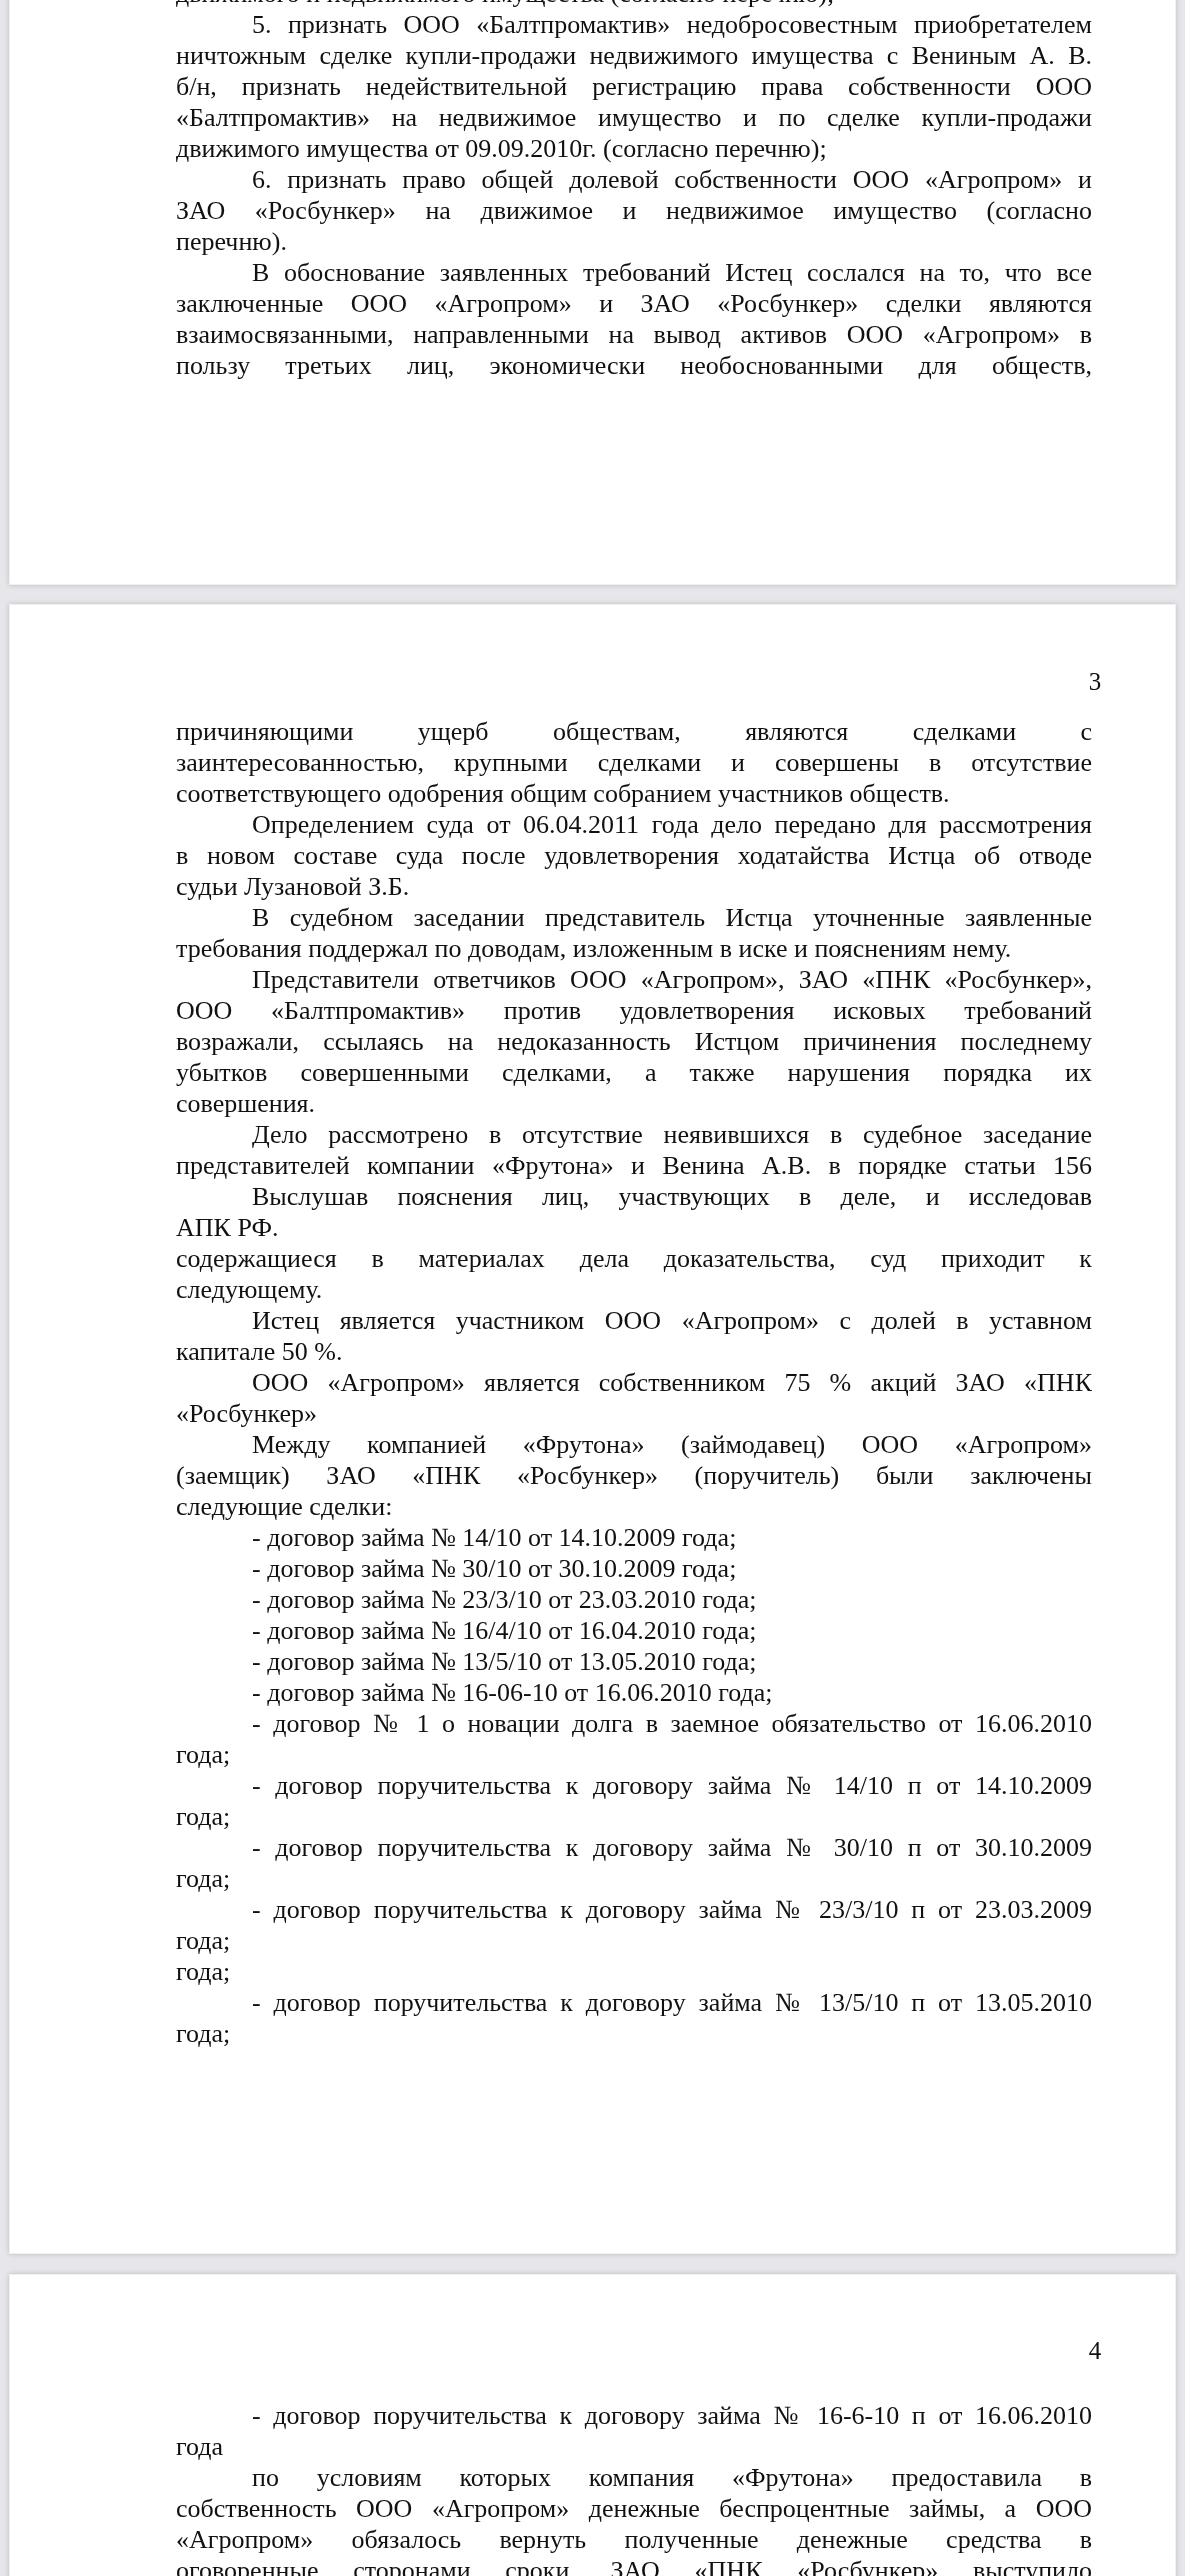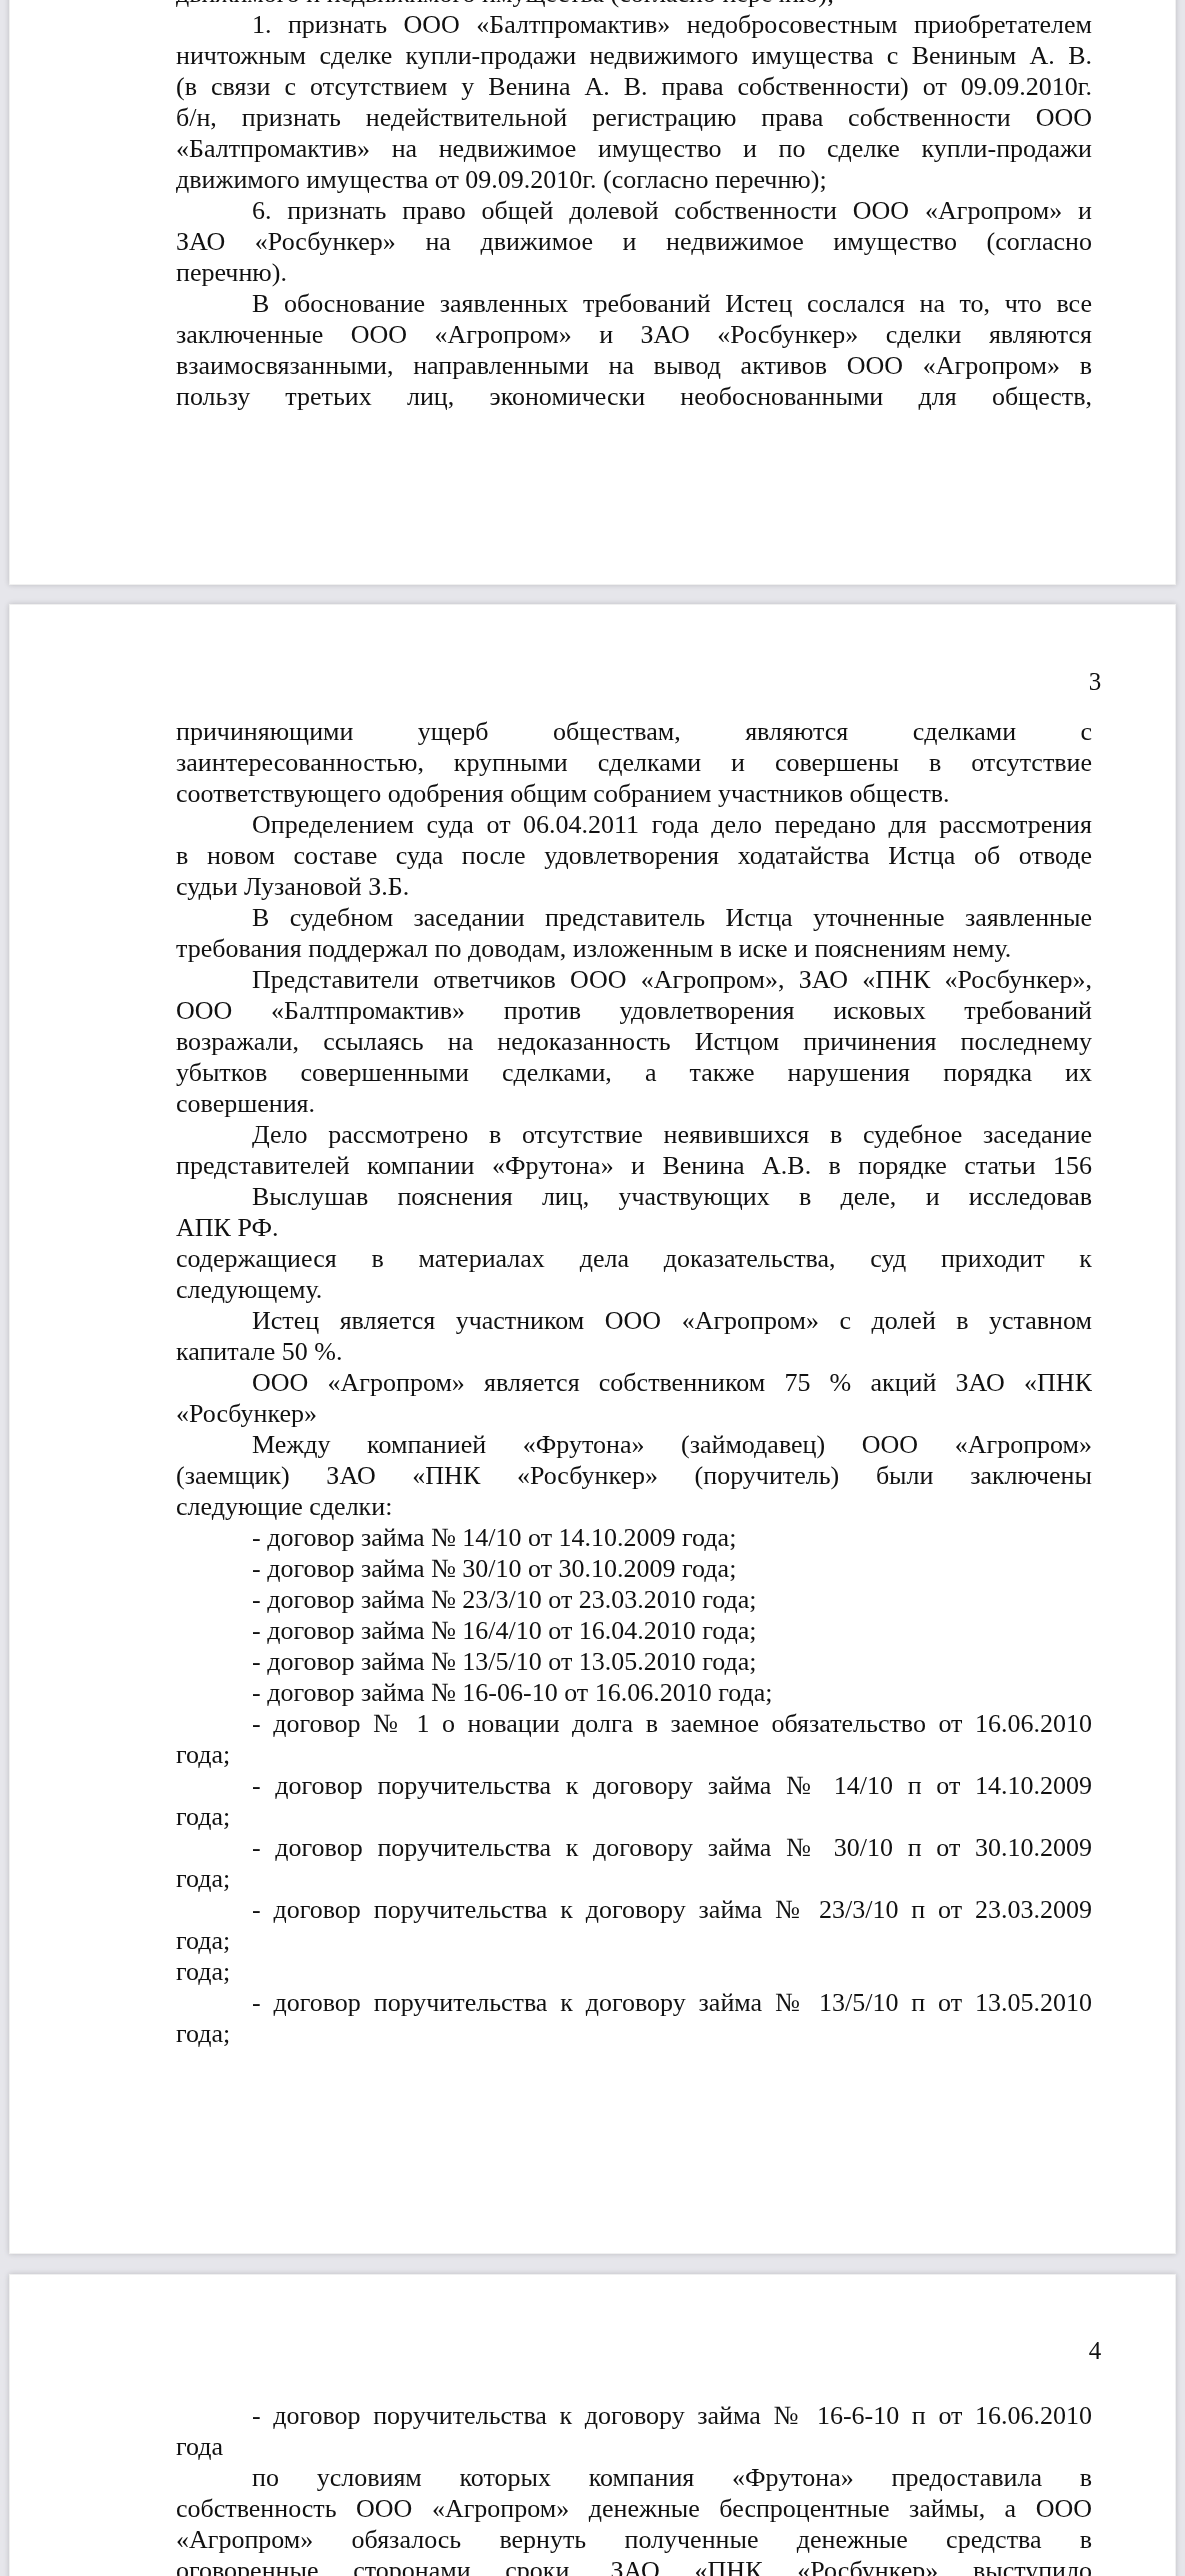--- a/index.html
+++ b/index.html
@@ -30,23 +30,22 @@
   }
   .ln.last { text-align-last: left; }
   .ln.ind { padding-left: 76px; }
 </style>
 </head>
 <body>
 
 <div class="page" style="top:-36px;height:619px;">
   <div class="text" style="top:12.6px;">
       <span class="ln last">движимого и недвижимого имущества (согласно перечню);</span>
-      <span class="ln ind">1. признать ООО «Балтпромактив» недобросовестным приобретателем</span>
+      <span class="ln ind">5. признать ООО «Балтпромактив» недобросовестным приобретателем</span>
       <span class="ln ">ничтожным сделке купли-продажи недвижимого имущества с Вениным А. В.</span>
-      <span class="ln ">(в связи с отсутствием у Венина А. В. права собственности) от 09.09.2010г.</span>
       <span class="ln ">б/н, признать недействительной регистрацию права собственности ООО</span>
       <span class="ln ">«Балтпромактив» на недвижимое имущество и по сделке купли-продажи</span>
       <span class="ln last">движимого имущества от 09.09.2010г. (согласно перечню);</span>
       <span class="ln ind">6. признать право общей долевой собственности ООО «Агропром» и</span>
       <span class="ln ">ЗАО «Росбункер» на движимое и недвижимое имущество (согласно</span>
       <span class="ln last">перечню).</span>
       <span class="ln ind">В обоснование заявленных требований Истец сослался на то, что все</span>
       <span class="ln ">заключенные ООО «Агропром» и ЗАО «Росбункер» сделки являются</span>
       <span class="ln ">взаимосвязанными, направленными на вывод активов ООО «Агропром» в</span>
       <span class="ln ">пользу третьих лиц, экономически необоснованными для обществ,</span>

